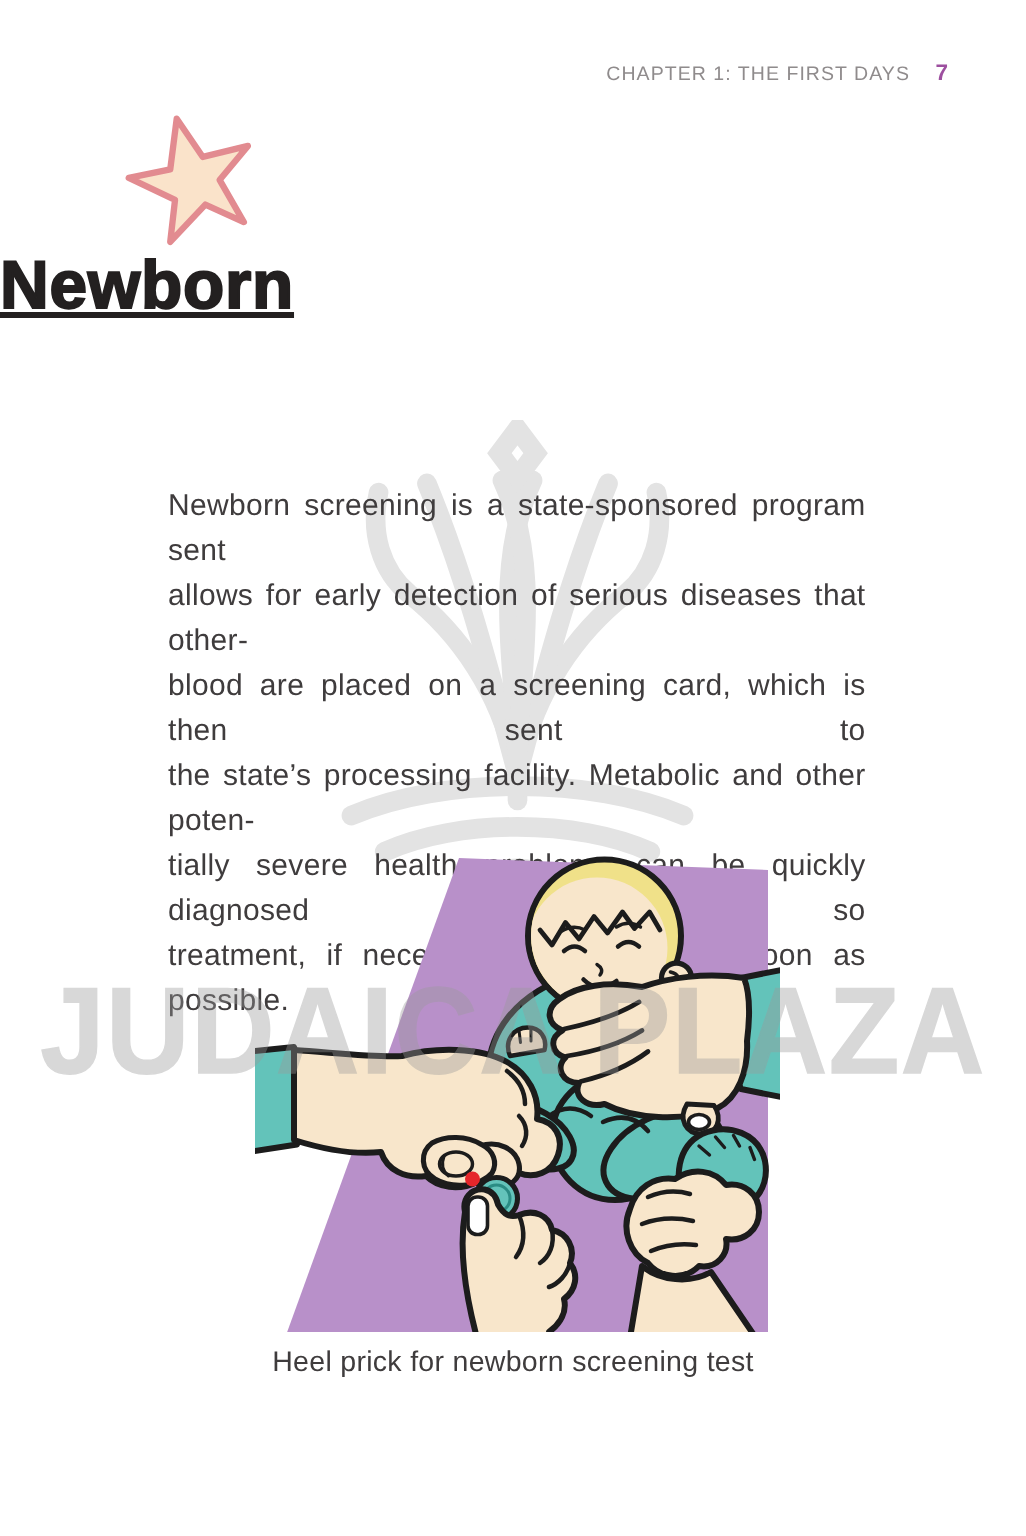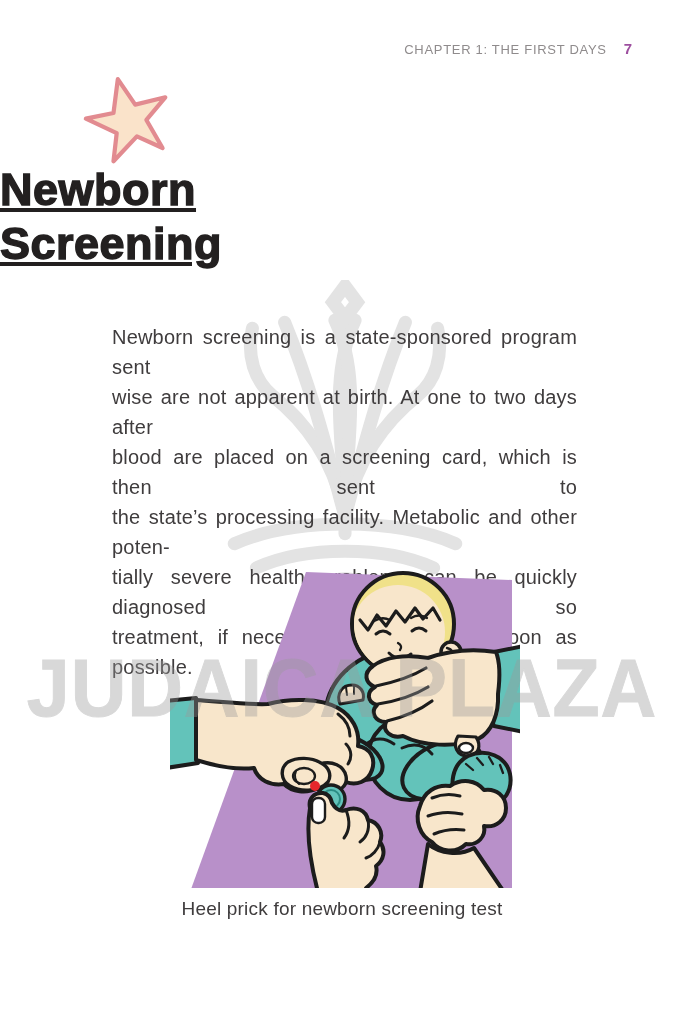--- a/index.html
+++ b/index.html
@@ -61,40 +61,39 @@
     <span class="chapter-label">CHAPTER 1: THE FIRST DAYS</span>
     <span class="page-num">7</span>
   </div>
 
   <svg class="star" viewBox="0 0 100 100" aria-hidden="true">
     <polygon points="38.1,7.6 56.6,34.7 88.6,26.9 68.5,51.0 85.7,80.9 58.4,68.5 33.5,95.0 36.9,65.1 4.1,49.6 33.5,43.6" style="fill:var(--star-fill);stroke:var(--star-stroke);" stroke-width="4.5" stroke-linejoin="round"></polygon>
   </svg>
 
   <div class="title">
     <div>Newborn</div>
-    <div>Screening</div>
   </div>
 
   <svg class="menorah" viewBox="0 0 280 308" aria-hidden="true" style="stroke:var(--logo-gray);" fill="none" stroke-width="13" stroke-linecap="round">
     <path d="M 140,132 L 140,252"></path>
     <path d="M 140,235 C 130,180 100,140 68,115 C 50,100 42,75 48,48"></path>
     <path d="M 140,235 C 125,180 108,110 80,42"></path>
     <path d="M 140,235 C 140,170 122,100 150,40"></path>
     <path d="M 140,235 C 150,180 180,140 212,115 C 230,100 238,75 232,48"></path>
     <path d="M 140,235 C 155,180 172,110 200,42"></path>
     <path d="M 140,235 C 140,170 158,100 130,40"></path>
     <path d="M 140,6 L 152,22 L 140,38 L 128,22 Z"></path>
     <path d="M 30,262 C 90,236 190,236 250,262"></path>
     <path d="M 52,286 C 100,264 180,264 228,286"></path>
     <path d="M 118,303 Q 140,291 162,303"></path>
   </svg>
 
   <div class="body-copy">
       <div class="body-line">Newborn screening is a state-sponsored program sent</div>
-      <div class="body-line">wise are not apparent at birth. At one to two days after</div>
+      <div class="body-line">allows for early detection of serious diseases that other-</div>
       <div class="body-line">blood are placed on a screening card, which is then sent to</div>
       <div class="body-line">the state’s processing facility. Metabolic and other poten-</div>
       <div class="body-line">tially severe health problems can be quickly diagnosed so</div>
       <div class="body-line last">treatment, if necessary, can begin as soon as possible.</div>
     </div>
 
   <div class="figure">
     <svg viewBox="0 0 350 330" aria-hidden="true">
 
       <polygon points="136,14 342,22 342,334 20,334" style="fill:var(--mat-purple);"></polygon>

